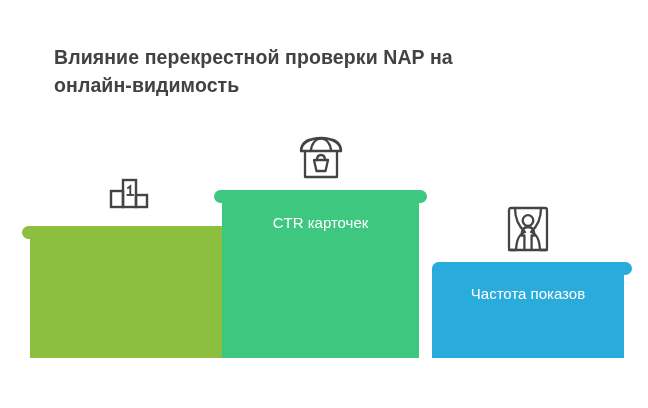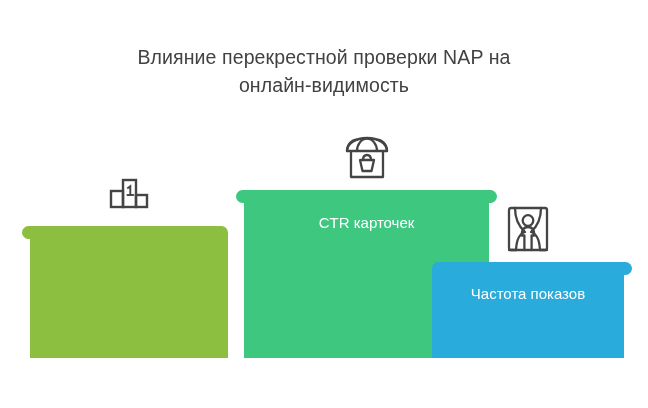--- a/index.html
+++ b/index.html
@@ -14,23 +14,22 @@
     overflow: hidden;
     position: relative;
   }
 
   
   #chart-title {
     position: absolute;
     left: 54px;
     top: 44px;
     width: 540px;
-    text-align: center;
     font-size: 19.5px;
-    font-weight: normal;
+    font-weight: bold;
     line-height: 1.42;
     color: #424242;
     letter-spacing: 0.1px;
     white-space: pre-line;
   }
 
   
   #plot {
     position: absolute;
     left: 0;
@@ -105,21 +104,21 @@
         </g>
       </svg>
     </div>
 
     <div class="bar-body" style="height:126px; background:#8CBF3F;"></div>
 
     <div class="bar-cap" style="left:-8px; right:0; background:#8CBF3F;"></div>
 
   </div>
 
-  <div class="bar-group" style="left:244px; width:197px; height:162px;padding-left:48px;">
+  <div class="bar-group" style="left:222px; width:197px; height:162px;">
 
     <div class="bar-icon" style="top:-64px;">
       <svg width="50" height="52" viewBox="0 0 50 52" fill="none" stroke="#444444" stroke-width="2.3" stroke-linecap="round" stroke-linejoin="round">
 
         <path d="M9 20 L9 45 L41 45 L41 20"></path>
 
         <path d="M5 19 C5 11.5 13.5 6 25 6 C36.5 6 45 11.5 45 19 Z"></path>
 
         <path d="M15 19 C15 12.5 19.4 6.6 25 6.6 C30.6 6.6 35 12.5 35 19"></path>
         <path d="M5 19 C5 13 9.4 7.6 15 7.6"></path>

